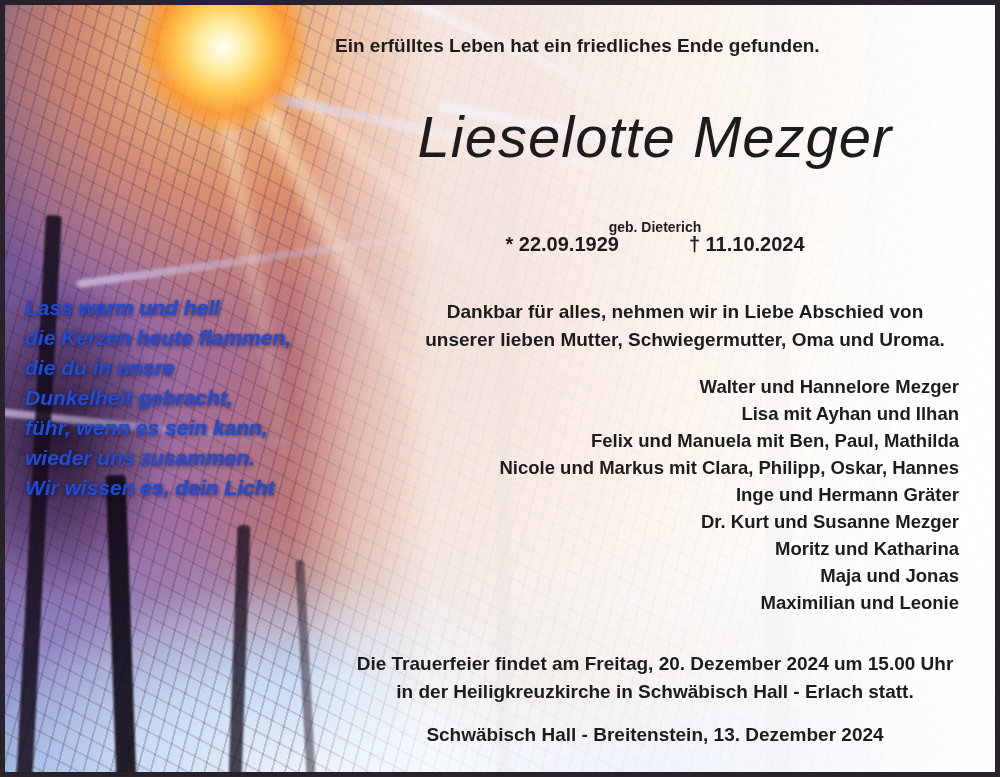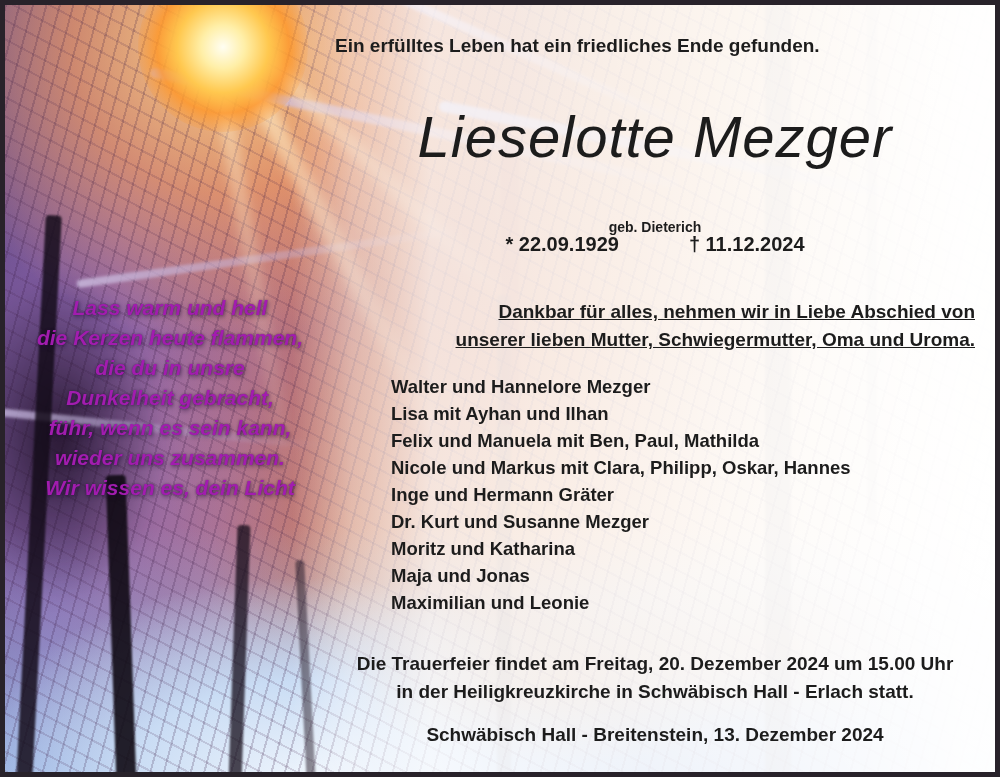--- a/index.html
+++ b/index.html
@@ -61,31 +61,31 @@
       background:radial-gradient(circle, #fffef2 0%, #ffefa8 18%, #ffc84f 38%, rgba(255,150,40,0.8) 55%, rgba(255,140,50,0) 75%);}
   .wash{position:absolute;inset:0;
     background:linear-gradient(to right,
       rgba(255,255,255,0) 29%, rgba(255,255,255,0.45) 35%,
       rgba(255,255,255,0.78) 43%, rgba(255,255,255,0.84) 62%,
       rgba(255,255,255,0.90) 80%, rgba(255,255,255,0.985) 97%);}
   
   .content{position:absolute;inset:0;z-index:2;color:#1c1c1c;}
   .poem{
     position:absolute;left:20px;top:288px;width:290px;
-    text-align:center;color:#a21caf;
+    text-align:left;color:#1d4ed8;
     font-style:italic;font-weight:bold;font-size:21px;line-height:30px;
     text-shadow:1px 2px 4px rgba(30,10,50,0.55), 0 0 2px rgba(40,20,60,0.5);
   }
   .col{position:absolute;left:330px;width:640px;}
   .intro{top:30px;text-align:left;font-weight:bold;font-size:19px;}
   .name{top:98px;text-align:center;font-style:italic;font-weight:500;font-size:58px;letter-spacing:1px;}
   .maiden{top:206px;text-align:center;font-weight:bold;font-size:14px;margin-top:8px;}
   .dates{top:228px;display:flex;justify-content:center;gap:70px;font-weight:bold;font-size:20px;}
-  .tribute{top:293px;left:390px;width:580px;text-align:right;font-weight:bold;font-size:19px;line-height:28px;text-decoration:underline;}
-  .mourners{top:368px;left:386px;width:580px;text-align:left;font-weight:bold;font-size:18.5px;line-height:27px;}
+  .tribute{top:293px;left:390px;width:580px;text-align:center;font-weight:bold;font-size:19px;line-height:28px;}
+  .mourners{top:368px;left:374px;width:580px;text-align:right;font-weight:bold;font-size:18.5px;line-height:27px;}
   .funeral{top:645px;text-align:center;font-weight:bold;font-size:19px;line-height:28px;}
   .place{top:719px;text-align:center;font-weight:bold;font-size:19px;}
 </style>
 </head>
 <body>
 
 <div class="card">
 
   <div class="photo">
     <div class="decor dark-pocket"></div>
@@ -122,21 +122,21 @@
     </div>
 
     <div class="col intro">Ein erfülltes Leben hat ein friedliches Ende gefunden.</div>
 
     <div class="col name">Lieselotte Mezger</div>
 
     <div class="col maiden">geb. Dieterich</div>
 
     <div class="col dates">
       <span>* 22.09.1929</span>
-      <span>† 11.12.2024</span>
+      <span>† 11.10.2024</span>
     </div>
 
     <div class="col tribute">
       <div>Dankbar für alles, nehmen wir in Liebe Abschied von</div>
       <div>unserer lieben Mutter, Schwiegermutter, Oma und Uroma.</div>
     </div>
 
     <div class="col mourners">
       <div>Walter und Hannelore Mezger</div>
       <div>Lisa mit Ayhan und Ilhan</div>

